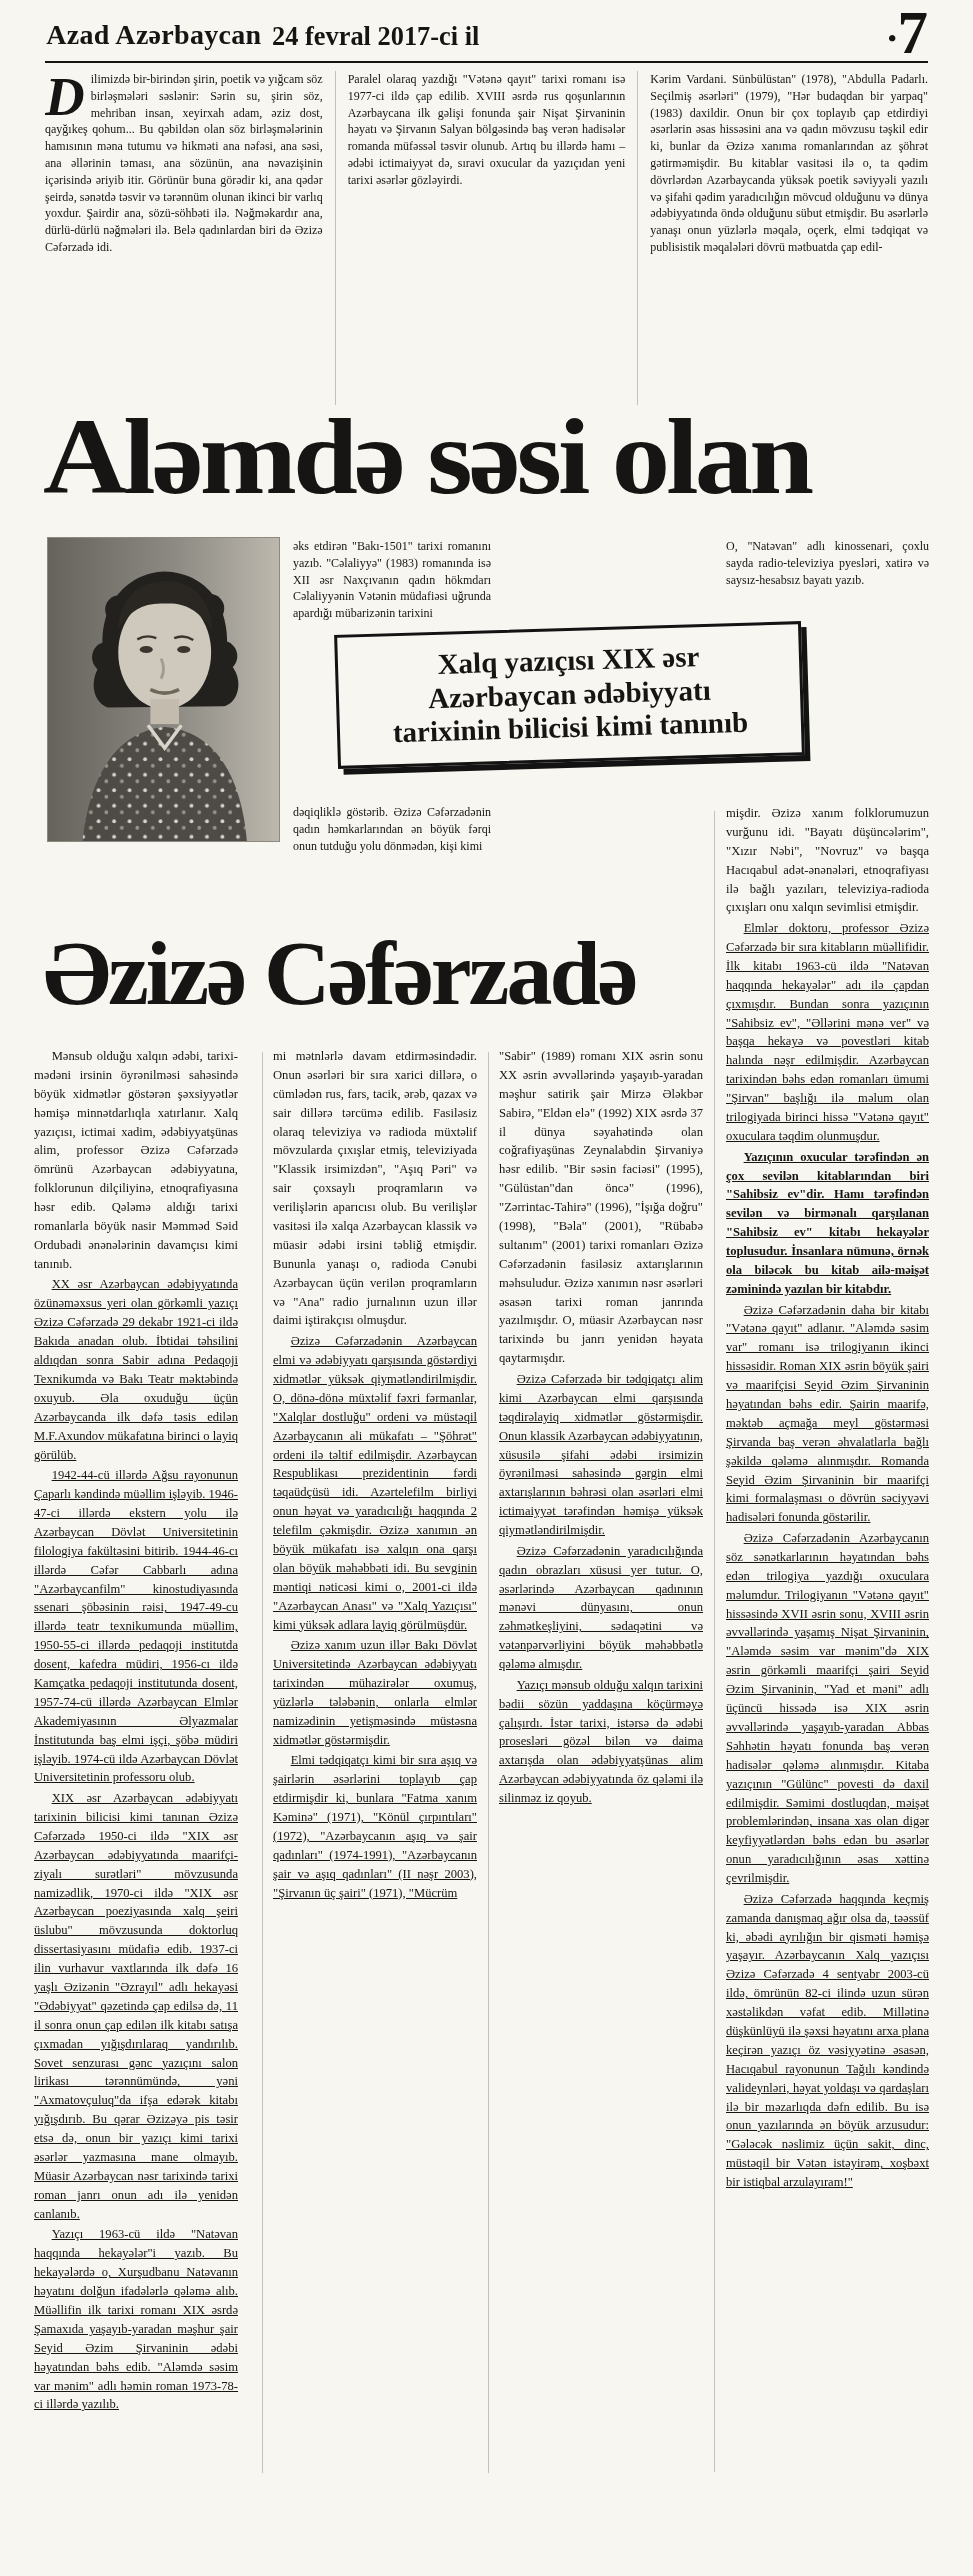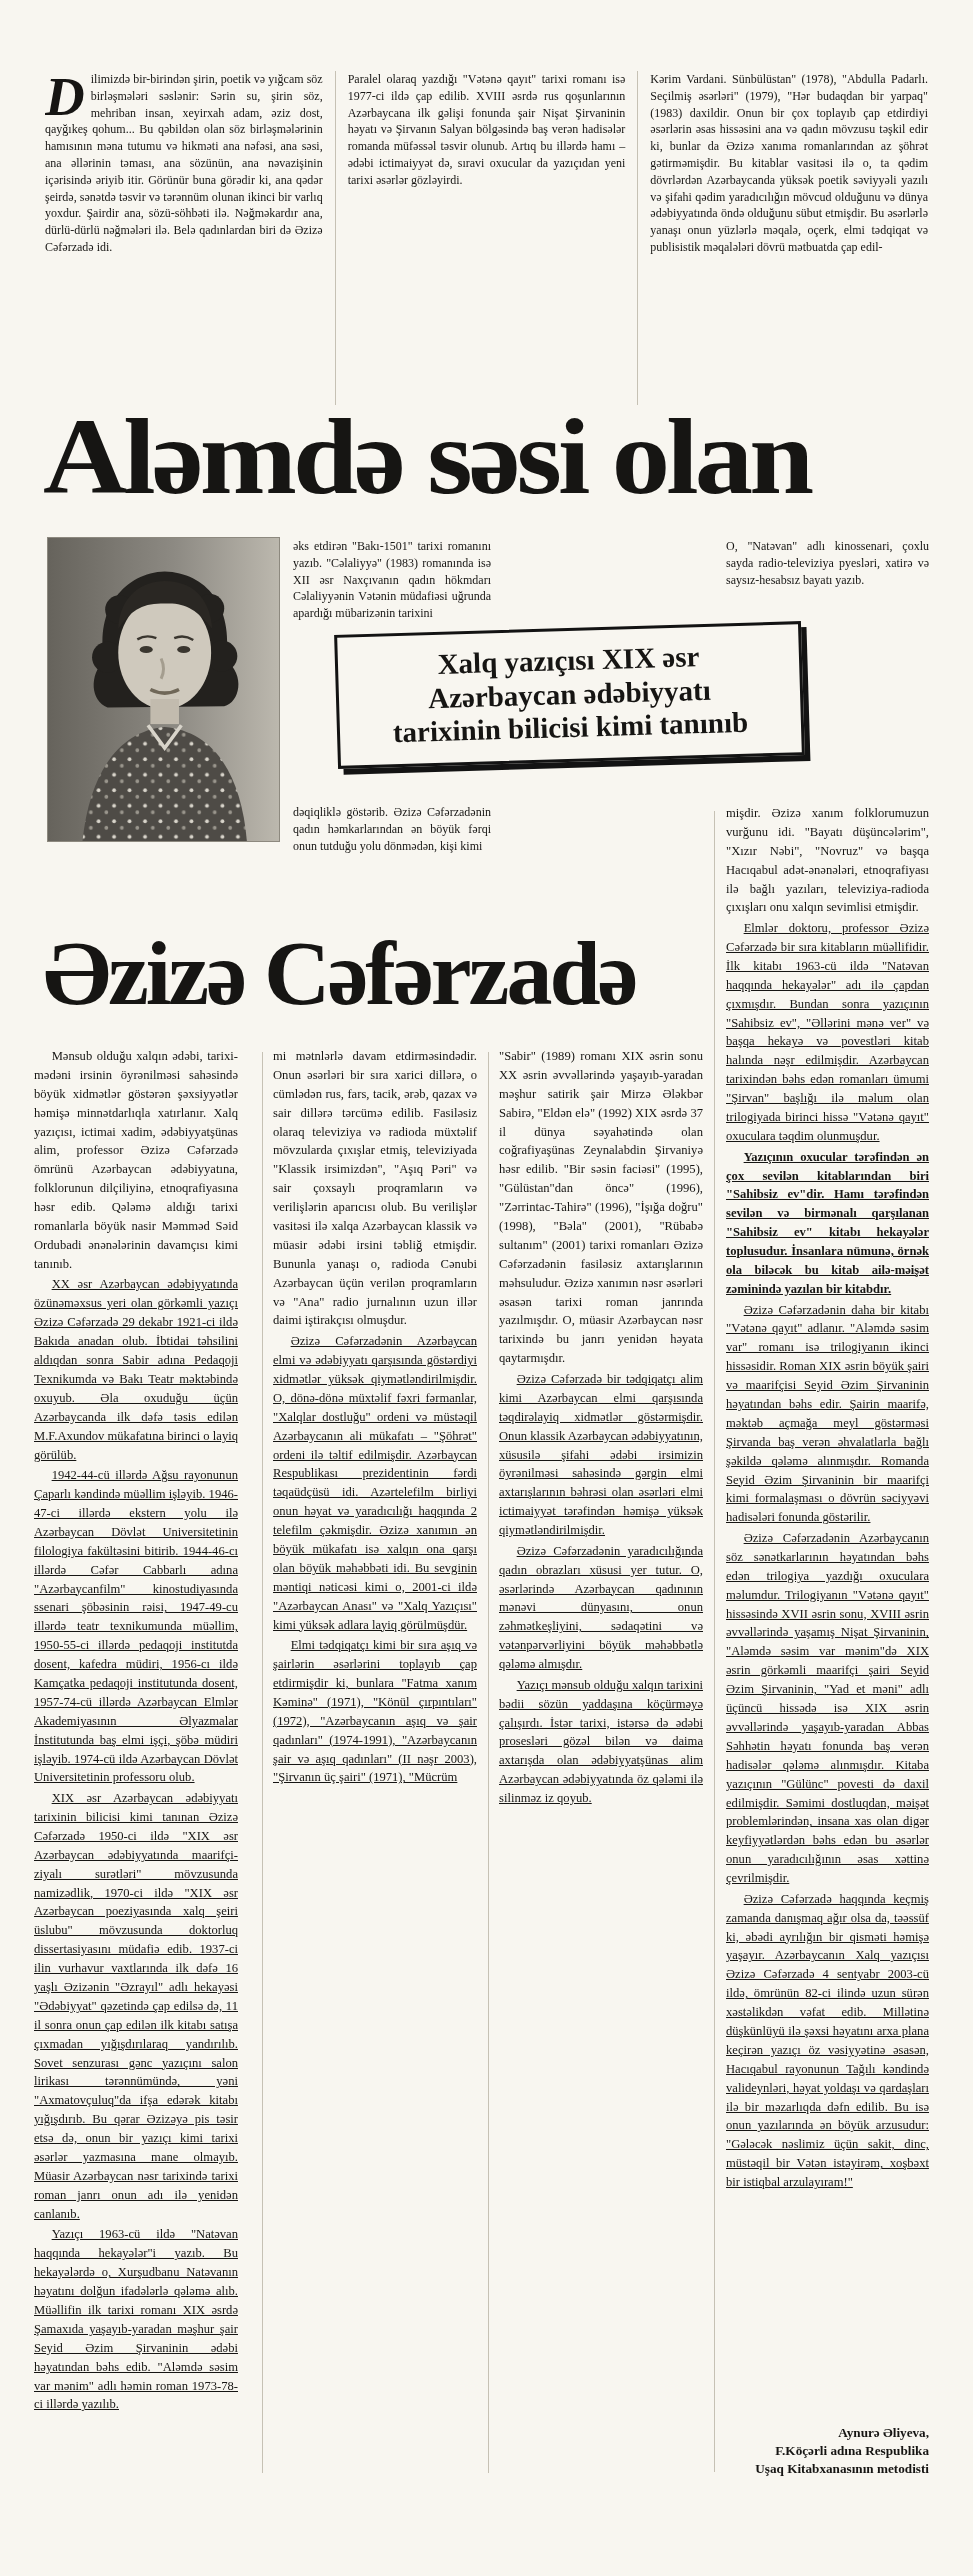--- a/index.html
+++ b/index.html
@@ -57,20 +57,28 @@
   .vrule { position:absolute; width:0.6px; background:#c6c1b4; }
   #vr1 { left:262px;  top:1052px; height:1421px; }
   #vr2 { left:488px;  top:1052px; height:1421px; }
   #vr3 { left:714px; top:811px; height:1661px; }
 </style>
 </head>
 <body>
 
 <div class="page">
 
+  <header class="masthead">
+    <span class="paper-name">Azad Azərbaycan</span>
+    <span class="m-date">24 fevral 2017-ci il</span>
+    <span class="pageno">
+      <span class="bullet">•</span>
+      <span class="num">7</span>
+    </span>
+  </header>
 
   <section class="top-section">
     <div class="tcol">
       <p><span class="dropcap">D</span><span>ilimizdə bir-birindən şirin, poetik və yığcam söz birləşmələri səslənir: Sərin su, şirin söz, mehriban insan, xeyirxah adam, əziz dost, qayğıkeş qohum... Bu qəbildən olan söz birləşmələrinin hamısının məna tutumu və hikməti ana nəfəsi, ana səsi, ana əllərinin təması, ana sözünün, ana nəvazişinin içərisində əriyib itir. Görünür buna görədir ki, ana qədər şeirdə, sənətdə təsvir və tərənnüm olunan ikinci bir varlıq yoxdur. Şairdir ana, sözü-söhbəti ilə. Nəğməkardır ana, dürlü-dürlü nəğmələri ilə. Belə qadınlardan biri də Əzizə Cəfərzadə idi.</span></p>
     </div>
     <div class="tcol">
       <p>Paralel olaraq yazdığı "Vətənə qayıt" tarixi romanı isə 1977-ci ildə çap edilib. XVIII əsrdə rus qoşunlarının Azərbaycana ilk gəlişi fonunda şair Nişat Şirvaninin həyatı və Şirvanın Salyan bölgəsində baş verən hadisələr romanda müfəssəl təsvir olunub. Artıq bu illərdə hamı – ədəbi ictimaiyyət də, sıravi oxucular da yazıçıdan yeni tarixi əsərlər gözləyirdi.</p>
     </div>
     <div class="tcol">
       <p>Kərim Vardani. Sünbülüstan" (1978), "Abdulla Padarlı. Seçilmiş əsərləri" (1979), "Hər budaqdan bir yarpaq" (1983) daxildir. Onun bir çox toplayıb çap etdirdiyi əsərlərin əsas hissəsini ana və qadın mövzusu təşkil edir ki, bunlar da Əzizə xanıma romanlarından az şöhrət gətirməmişdir. Bu kitablar vasitəsi ilə o, ta qədim dövrlərdən Azərbaycanda yüksək poetik səviyyəli yazılı və şifahi qədim yaradıcılığın mövcud olduğunu və dünya ədəbiyyatında öndə olduğunu sübut etmişdir. Bu əsərlərlə yanaşı onun yüzlərlə məqalə, oçerk, elmi tədqiqat və publisistik məqalələri dövrü mətbuatda çap edil-</p>
@@ -136,42 +144,38 @@
     <p class="ind">Mənsub olduğu xalqın ədəbi, tarixi-mədəni irsinin öyrənilməsi sahəsində böyük xidmətlər göstərən şəxsiyyətlər həmişə minnətdarlıqla xatırlanır. Xalq yazıçısı, ictimai xadim, ədəbiyyatşünas alim, professor Əzizə Cəfərzadə ömrünü Azərbaycan ədəbiyyatına, folklorunun dilçiliyinə, etnoqrafiyasına həsr edib. Qələmə aldığı tarixi romanlarla böyük nasir Məmməd Səid Ordubadi ənənələrinin davamçısı kimi tanınıb.</p>
     <p class="ind">XX əsr Azərbaycan ədəbiyyatında özünəməxsus yeri olan görkəmli yazıçı Əzizə Cəfərzadə 29 dekabr 1921-ci ildə Bakıda anadan olub. İbtidai təhsilini aldıqdan sonra Sabir adına Pedaqoji Texnikumda və Bakı Teatr məktəbində oxuyub. Əla oxuduğu üçün Azərbaycanda ilk dəfə təsis edilən M.F.Axundov mükafatına birinci o layiq görülüb.</p>
     <p class="ind">1942-44-cü illərdə Ağsu rayonunun Çaparlı kəndində müəllim işləyib. 1946-47-ci illərdə ekstern yolu ilə Azərbaycan Dövlət Universitetinin filologiya fakültəsini bitirib. 1944-46-cı illərdə Cəfər Cabbarlı adına "Azərbaycanfilm" kinostudiyasında ssenari şöbəsinin rəisi, 1947-49-cu illərdə teatr texnikumunda müəllim, 1950-55-ci illərdə pedaqoji institutda dosent, kafedra müdiri, 1956-cı ildə Kamçatka pedaqoji institutunda dosent, 1957-74-cü illərdə Azərbaycan Elmlər Akademiyasının Əlyazmalar İnstitutunda baş elmi işçi, şöbə müdiri işləyib. 1974-cü ildə Azərbaycan Dövlət Universitetinin professoru olub.</p>
     <p class="ind">XIX əsr Azərbaycan ədəbiyyatı tarixinin bilicisi kimi tanınan Əzizə Cəfərzadə 1950-ci ildə "XIX əsr Azərbaycan ədəbiyyatında maarifçi-ziyalı surətləri" mövzusunda namizədlik, 1970-ci ildə "XIX əsr Azərbaycan poeziyasında xalq şeiri üslubu" mövzusunda doktorluq dissertasiyasını müdafiə edib. 1937-ci ilin vurhavur vaxtlarında ilk dəfə 16 yaşlı Əzizənin "Əzrayıl" adlı hekayəsi "Ədəbiyyat" qəzetində çap edilsə də, 11 il sonra onun çap edilən ilk kitabı satışa çıxmadan yığışdırılaraq yandırılıb. Sovet senzurası gənc yazıçını salon lirikası tərənnümündə, yəni "Axmatovçuluq"da ifşa edərək kitabı yığışdırıb. Bu qərar Əzizəyə pis təsir etsə də, onun bir yazıçı kimi tarixi əsərlər yazmasına mane olmayıb. Müasir Azərbaycan nəsr tarixində tarixi roman janrı onun adı ilə yenidən canlanıb.</p>
     <p class="ind">Yazıçı 1963-cü ildə "Natəvan haqqında hekayələr"i yazıb. Bu hekayələrdə o, Xurşudbanu Natəvanın həyatını dolğun ifadələrlə qələmə alıb. Müəllifin ilk tarixi romanı XIX əsrdə Şamaxıda yaşayıb-yaradan məşhur şair Seyid Əzim Şirvaninin ədəbi həyatından bəhs edib. "Aləmdə səsim var mənim" adlı həmin roman 1973-78-ci illərdə yazılıb.</p>
   </section>
 
   <section class="bcol" id="bcol2">
     <p>mi mətnlərlə davam etdirməsindədir. Onun əsərləri bir sıra xarici dillərə, o cümlədən rus, fars, tacik, ərəb, qazax və sair dillərə tərcümə edilib. Fasiləsiz olaraq televiziya və radioda müxtəlif mövzularda çıxışlar etmiş, televiziyada "Klassik irsimizdən", "Aşıq Pəri" və sair çoxsaylı proqramların və verilişlərin aparıcısı olub. Bu verilişlər vasitəsi ilə xalqa Azərbaycan klassik və müasir ədəbi irsini təbliğ etmişdir. Bununla yanaşı o, radioda Cənubi Azərbaycan üçün verilən proqramların və "Ana" radio jurnalının uzun illər daimi iştirakçısı olmuşdur.</p>
     <p class="ind">Əzizə Cəfərzadənin Azərbaycan elmi və ədəbiyyatı qarşısında göstərdiyi xidmətlər yüksək qiymətləndirilmişdir. O, dönə-dönə müxtəlif fəxri fərmanlar, "Xalqlar dostluğu" ordeni və müstəqil Azərbaycanın ali mükafatı – "Şöhrət" ordeni ilə təltif edilmişdir. Azərbaycan Respublikası prezidentinin fərdi təqaüdçüsü idi. Azərtelefilm birliyi onun həyat və yaradıcılığı haqqında 2 telefilm çəkmişdir. Əzizə xanımın ən böyük mükafatı isə xalqın ona qarşı olan böyük məhəbbəti idi. Bu sevginin məntiqi nəticəsi kimi o, 2001-ci ildə "Azərbaycan Anası" və "Xalq Yazıçısı" kimi yüksək adlara layiq görülmüşdür.</p>
+    <p class="ind">Əzizə xanım uzun illər Bakı Dövlət Universitetində Azərbaycan ədəbiyyatı tarixindən mühazirələr oxumuş, yüzlərlə tələbənin, onlarla elmlər namizədinin yetişməsində müstəsna xidmətlər göstərmişdir.</p>
     <p class="ind">Elmi tədqiqatçı kimi bir sıra aşıq və şairlərin əsərlərini toplayıb çap etdirmişdir ki, bunlara "Fatma xanım Kəminə" (1971), "Könül çırpıntıları" (1972), "Azərbaycanın aşıq və şair qadınları" (1974-1991), "Azərbaycanın şair və aşıq qadınları" (II nəşr 2003), "Şirvanın üç şairi" (1971), "Mücrüm</p>
   </section>
 
   <section class="bcol" id="bcol3">
     <p>"Sabir" (1989) romanı XIX əsrin sonu XX əsrin əvvəllərində yaşayıb-yaradan məşhur satirik şair Mirzə Ələkbər Sabirə, "Eldən elə" (1992) XIX əsrdə 37 il dünya səyahətində olan coğrafiyaşünas Zeynalabdin Şirvaniyə həsr edilib. "Bir səsin faciəsi" (1995), "Gülüstan"dan öncə" (1996), "Zərrintac-Tahirə" (1996), "İşığa doğru" (1998), "Bəla" (2001), "Rübabə sultanım" (2001) tarixi romanları Əzizə Cəfərzadənin fasiləsiz axtarışlarının məhsuludur. Əzizə xanımın nəsr əsərləri əsasən tarixi roman janrında yazılmışdır. O, müasir Azərbaycan nəsr tarixində bu janrı yenidən həyata qaytarmışdır.</p>
     <p class="ind">Əzizə Cəfərzadə bir tədqiqatçı alim kimi Azərbaycan elmi qarşısında təqdirəlayiq xidmətlər göstərmişdir. Onun klassik Azərbaycan ədəbiyyatının, xüsusilə şifahi ədəbi irsimizin öyrənilməsi sahəsində gərgin elmi axtarışlarının bəhrəsi olan əsərləri elmi ictimaiyyət tərəfindən həmişə yüksək qiymətləndirilmişdir.</p>
     <p class="ind">Əzizə Cəfərzadənin yaradıcılığında qadın obrazları xüsusi yer tutur. O, əsərlərində Azərbaycan qadınının mənəvi dünyasını, onun zəhmətkeşliyini, sədaqətini və vətənpərvərliyini böyük məhəbbətlə qələmə almışdır.</p>
     <p class="ind">Yazıçı mənsub olduğu xalqın tarixini bədii sözün yaddaşına köçürməyə çalışırdı. İstər tarixi, istərsə də ədəbi prosesləri gözəl bilən və daima axtarışda olan ədəbiyyatşünas alim Azərbaycan ədəbiyyatında öz qələmi ilə silinməz iz qoyub.</p>
   </section>
 
   <section class="bcol" id="bcol4">
     <p>mişdir. Əzizə xanım folklorumuzun vurğunu idi. "Bayatı düşüncələrim", "Xızır Nəbi", "Novruz" və başqa Hacıqabul adət-ənənələri, etnoqrafiyası ilə bağlı yazıları, televiziya-radioda çıxışları onu xalqın sevimlisi etmişdir.</p>
     <p class="ind">Elmlər doktoru, professor Əzizə Cəfərzadə bir sıra kitabların müəllifidir. İlk kitabı 1963-cü ildə "Natəvan haqqında hekayələr" adı ilə çapdan çıxmışdır. Bundan sonra yazıçının "Sahibsiz ev", "Əllərini mənə ver" və başqa hekayə və povestləri kitab halında nəşr edilmişdir. Azərbaycan tarixindən bəhs edən romanları ümumi "Şirvan" başlığı ilə məlum olan trilogiyada birinci hissə "Vətənə qayıt" oxuculara təqdim olunmuşdur.</p>
     <p class="ind lead-bold">Yazıçının oxucular tərəfindən ən çox sevilən kitablarından biri "Sahibsiz ev"dir. Hamı tərəfindən sevilən və birmənalı qarşılanan "Sahibsiz ev" kitabı hekayələr toplusudur. İnsanlara nümunə, örnək ola biləcək bu kitab ailə-məişət zəminində yazılan bir kitabdır.</p>
     <p class="ind">Əzizə Cəfərzadənin daha bir kitabı "Vətənə qayıt" adlanır. "Aləmdə səsim var" romanı isə trilogiyanın ikinci hissəsidir. Roman XIX əsrin böyük şairi və maarifçisi Seyid Əzim Şirvaninin həyatından bəhs edir. Şairin maarifə, məktəb açmağa meyl göstərməsi Şirvanda baş verən əhvalatlarla bağlı şəkildə qələmə alınmışdır. Romanda Seyid Əzim Şirvaninin bir maarifçi kimi formalaşması o dövrün səciyyəvi hadisələri fonunda göstərilir.</p>
     <p class="ind">Əzizə Cəfərzadənin Azərbaycanın söz sənətkarlarının həyatından bəhs edən trilogiya yazdığı oxuculara məlumdur. Trilogiyanın "Vətənə qayıt" hissəsində XVII əsrin sonu, XVIII əsrin əvvəllərində yaşamış Nişat Şirvaninin, "Aləmdə səsim var mənim"də XIX əsrin görkəmli maarifçi şairi Seyid Əzim Şirvaninin, "Yad et məni" adlı üçüncü hissədə isə XIX əsrin əvvəllərində yaşayıb-yaradan Abbas Səhhətin həyatı fonunda baş verən hadisələr qələmə alınmışdır. Kitaba yazıçının "Gülünc" povesti də daxil edilmişdir. Səmimi dostluqdan, məişət problemlərindən, insana xas olan digər keyfiyyətlərdən bəhs edən bu əsərlər onun yaradıcılığının əsas xəttinə çevrilmişdir.</p>
     <p class="ind">Əzizə Cəfərzadə haqqında keçmiş zamanda danışmaq ağır olsa da, təəssüf ki, əbədi ayrılığın bir qisməti həmişə yaşayır. Azərbaycanın Xalq yazıçısı Əzizə Cəfərzadə 4 sentyabr 2003-cü ildə, ömrünün 82-ci ilində uzun sürən xəstəlikdən vəfat edib. Millətinə düşkünlüyü ilə şəxsi həyatını arxa plana keçirən yazıçı öz vəsiyyətinə əsasən, Hacıqabul rayonunun Tağılı kəndində valideynləri, həyat yoldaşı və qardaşları ilə bir məzarlıqda dəfn edilib. Bu isə onun yazılarında ən böyük arzusudur: "Gələcək nəslimiz üçün sakit, dinc, müstəqil bir Vətən istəyirəm, xoşbəxt bir istiqbal arzulayıram!"</p>
-    <div class="byline">
-      <div>Aynurə Əliyeva,</div>
-      <div>F.Köçərli adına Respublika</div>
-      <div>Uşaq Kitabxanasının metodisti</div>
-    </div>
   </section>
 
   <div class="vrule" id="vr1"></div>
   <div class="vrule" id="vr2"></div>
   <div class="vrule" id="vr3"></div>
 
 </div>
 
 
 </body></html>

